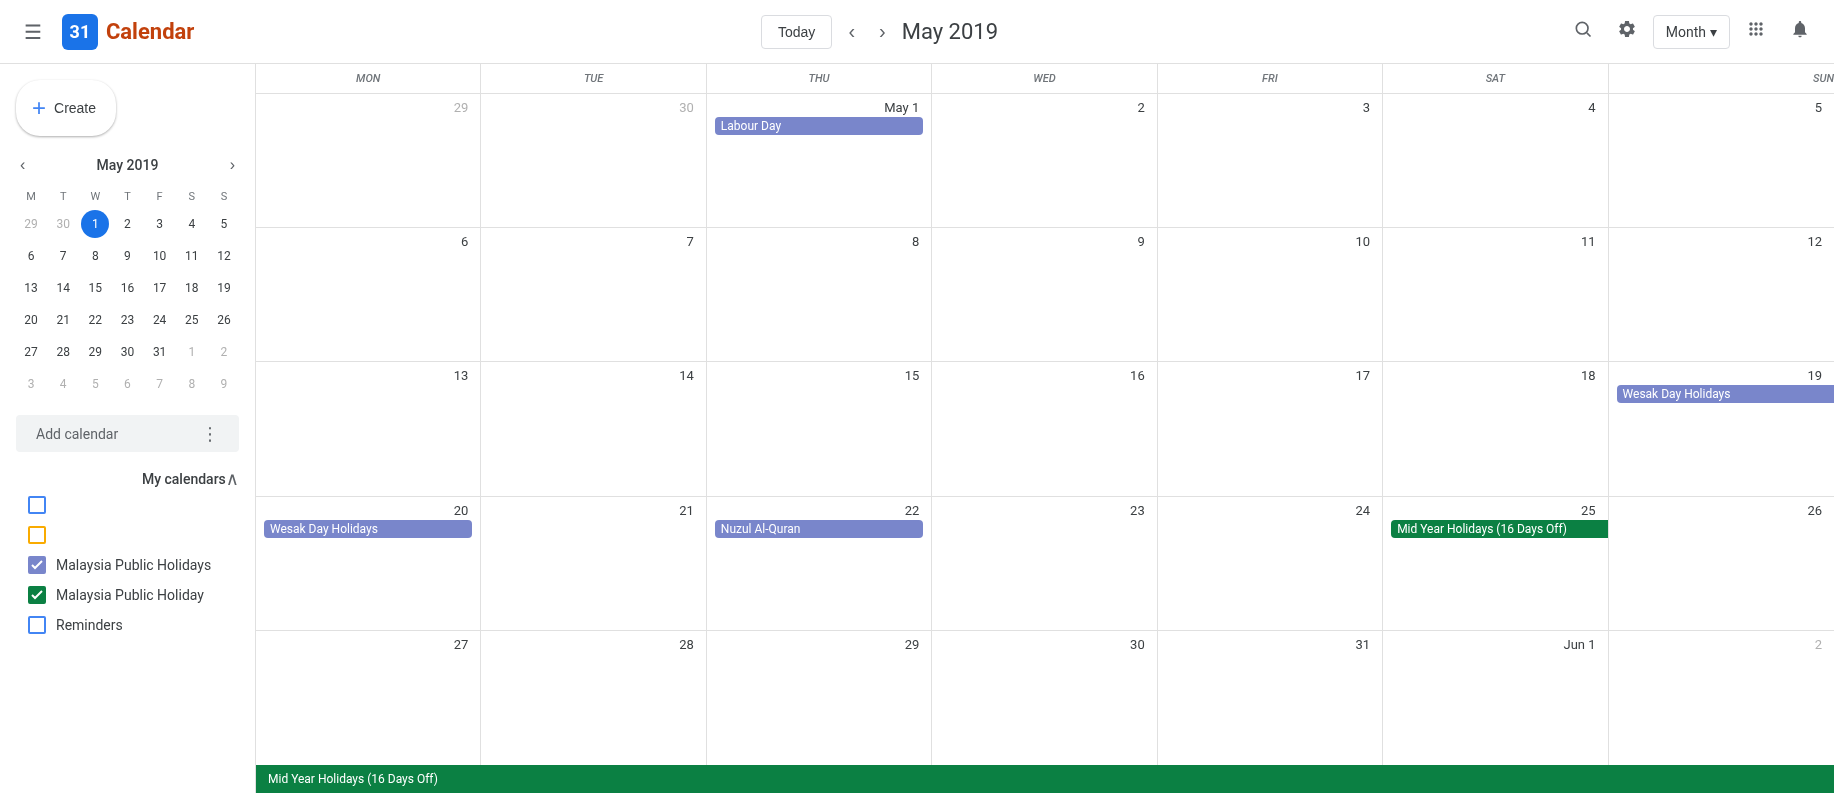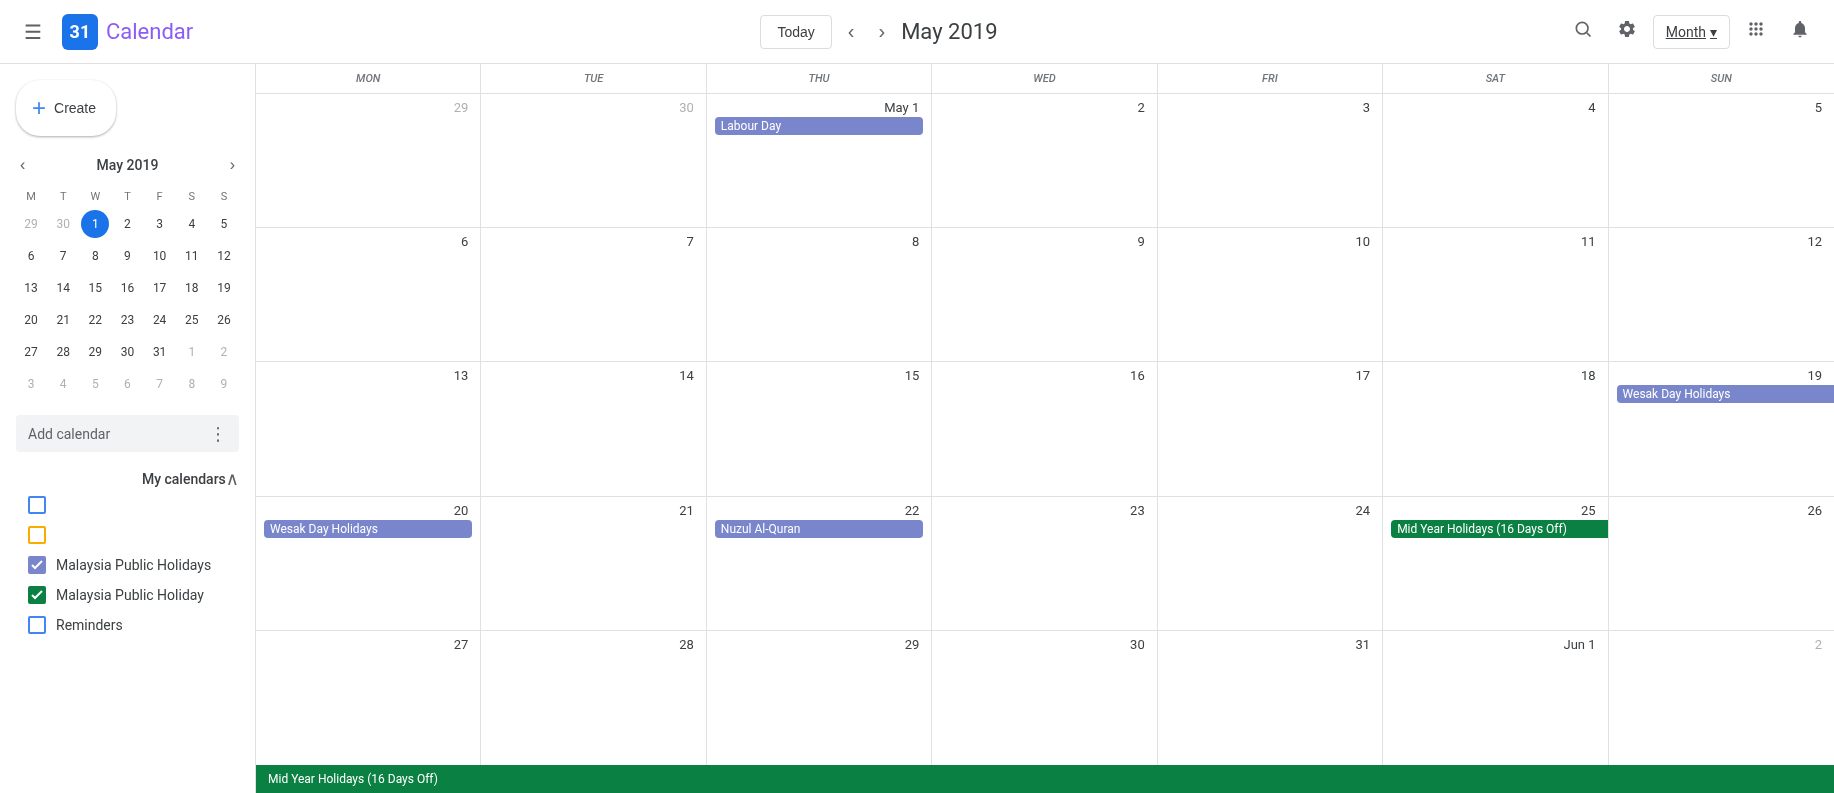--- a/index.html
+++ b/index.html
@@ -10,34 +10,34 @@
       display: flex; align-items: center; height: 64px; padding: 0 16px;
       border-bottom: 1px solid #e0e0e0; flex-shrink: 0;
       gap: 8px;
     }
     .hamburger-icon { font-size: 20px; color: #5f6368; cursor: pointer; margin-right: 4px; }
     .logo-box {
       width: 36px; height: 36px; background: #1a73e8; border-radius: 6px;
       display: flex; align-items: center; justify-content: center;
       color: white; font-weight: bold; font-size: 18px; flex-shrink: 0;
     }
-    .app-title { font-size: 22px; color: #8b5cf6; font-weight: 400; margin-right: auto; }
+    .app-title { font-size: 22px; color: #c2410c; font-weight: 700; margin-right: auto; }
     .nav-center { display: flex; align-items: center; gap: 8px; }
     .today-btn {
       border: 1px solid #dadce0; border-radius: 4px; padding: 8px 16px;
       font-size: 14px; background: white; cursor: pointer; color: #3c4043;
     }
     .nav-arrow { background: none; border: none; cursor: pointer; color: #5f6368; font-size: 20px; padding: 8px; border-radius: 50%; }
     .month-year { font-size: 22px; font-weight: 400; color: #3c4043; }
     .nav-right { display: flex; align-items: center; gap: 8px; margin-left: auto; }
     .icon-btn { background: none; border: none; cursor: pointer; color: #5f6368; font-size: 20px; padding: 8px; border-radius: 50%; }
     .view-select {
       border: 1px solid #dadce0; border-radius: 4px; padding: 8px 12px;
       font-size: 14px; background: white; cursor: pointer; color: #3c4043;
-      display: flex; align-items: center; gap: 4px; text-decoration: underline;
+      display: flex; align-items: center; gap: 4px;
     }
 
     
     .main-layout { display: flex; flex: 1; overflow: hidden; }
 
     
     .sidebar {
       width: 256px; flex-shrink: 0; padding: 16px;
       border-right: 1px solid #e0e0e0; overflow-y: auto;
       display: flex; flex-direction: column; gap: 16px;
@@ -63,21 +63,21 @@
       text-align: center; font-size: 12px; padding: 4px; border-radius: 50%;
       cursor: pointer; width: 28px; height: 28px; display: flex; align-items: center; justify-content: center;
       margin: 1px auto;
     }
     .mini-cal-day.other-month { color: #b0b0b0; }
     .mini-cal-day.today { background: #1a73e8; color: white; border-radius: 50%; }
 
     
     .add-calendar-row {
       display: flex; align-items: center; justify-content: space-between;
-      background: #f1f3f4; border-radius: 4px; padding: 8px 12px; cursor: pointer;
+      background: #f1f3f4; border-radius: 4px; padding: 8px 20px; cursor: pointer;
     }
     .add-calendar-label { font-size: 14px; color: #5f6368; }
     .add-calendar-more { color: #5f6368; font-size: 18px; }
 
     
     .section-header { display: flex; align-items: center; justify-content: flex-end; }
     .section-title { font-size: 14px; font-weight: 500; color: #3c4043; }
     .section-toggle { background: none; border: none; cursor: pointer; color: #5f6368; font-size: 18px; }
     .calendar-item { display: flex; align-items: center; gap: 10px; padding: 6px 12px; cursor: pointer; }
     .cal-checkbox {
@@ -91,21 +91,21 @@
     
     .calendar-main { flex: 1; display: flex; flex-direction: column; overflow: hidden; }
     .day-headers {
       display: grid; grid-template-columns: repeat(7, 1fr);
       border-bottom: 1px solid #e0e0e0; flex-shrink: 0;
     }
     .day-header {
       text-align: center; padding: 8px 0; font-size: 11px; color: #70757a; font-weight: 500;
       border-right: 1px solid #e0e0e0; text-transform: uppercase; font-style: italic;
     }
-    .day-header:last-child { border-right: none; }
+    .day-header:last-child { border-right: none; text-align: right; }
 
     .calendar-grid { flex: 1; display: grid; grid-template-rows: repeat(5, 1fr); overflow: hidden; }
     .calendar-week { display: grid; grid-template-columns: repeat(7, 1fr); border-bottom: 1px solid #e0e0e0; }
     .calendar-week:last-child { border-bottom: none; }
     .calendar-cell {
       border-right: 1px solid #e0e0e0; padding: 6px 8px;
       position: relative; overflow: hidden; min-height: 0;
     }
     .calendar-cell:last-child { border-right: none; }
     .cell-date {

